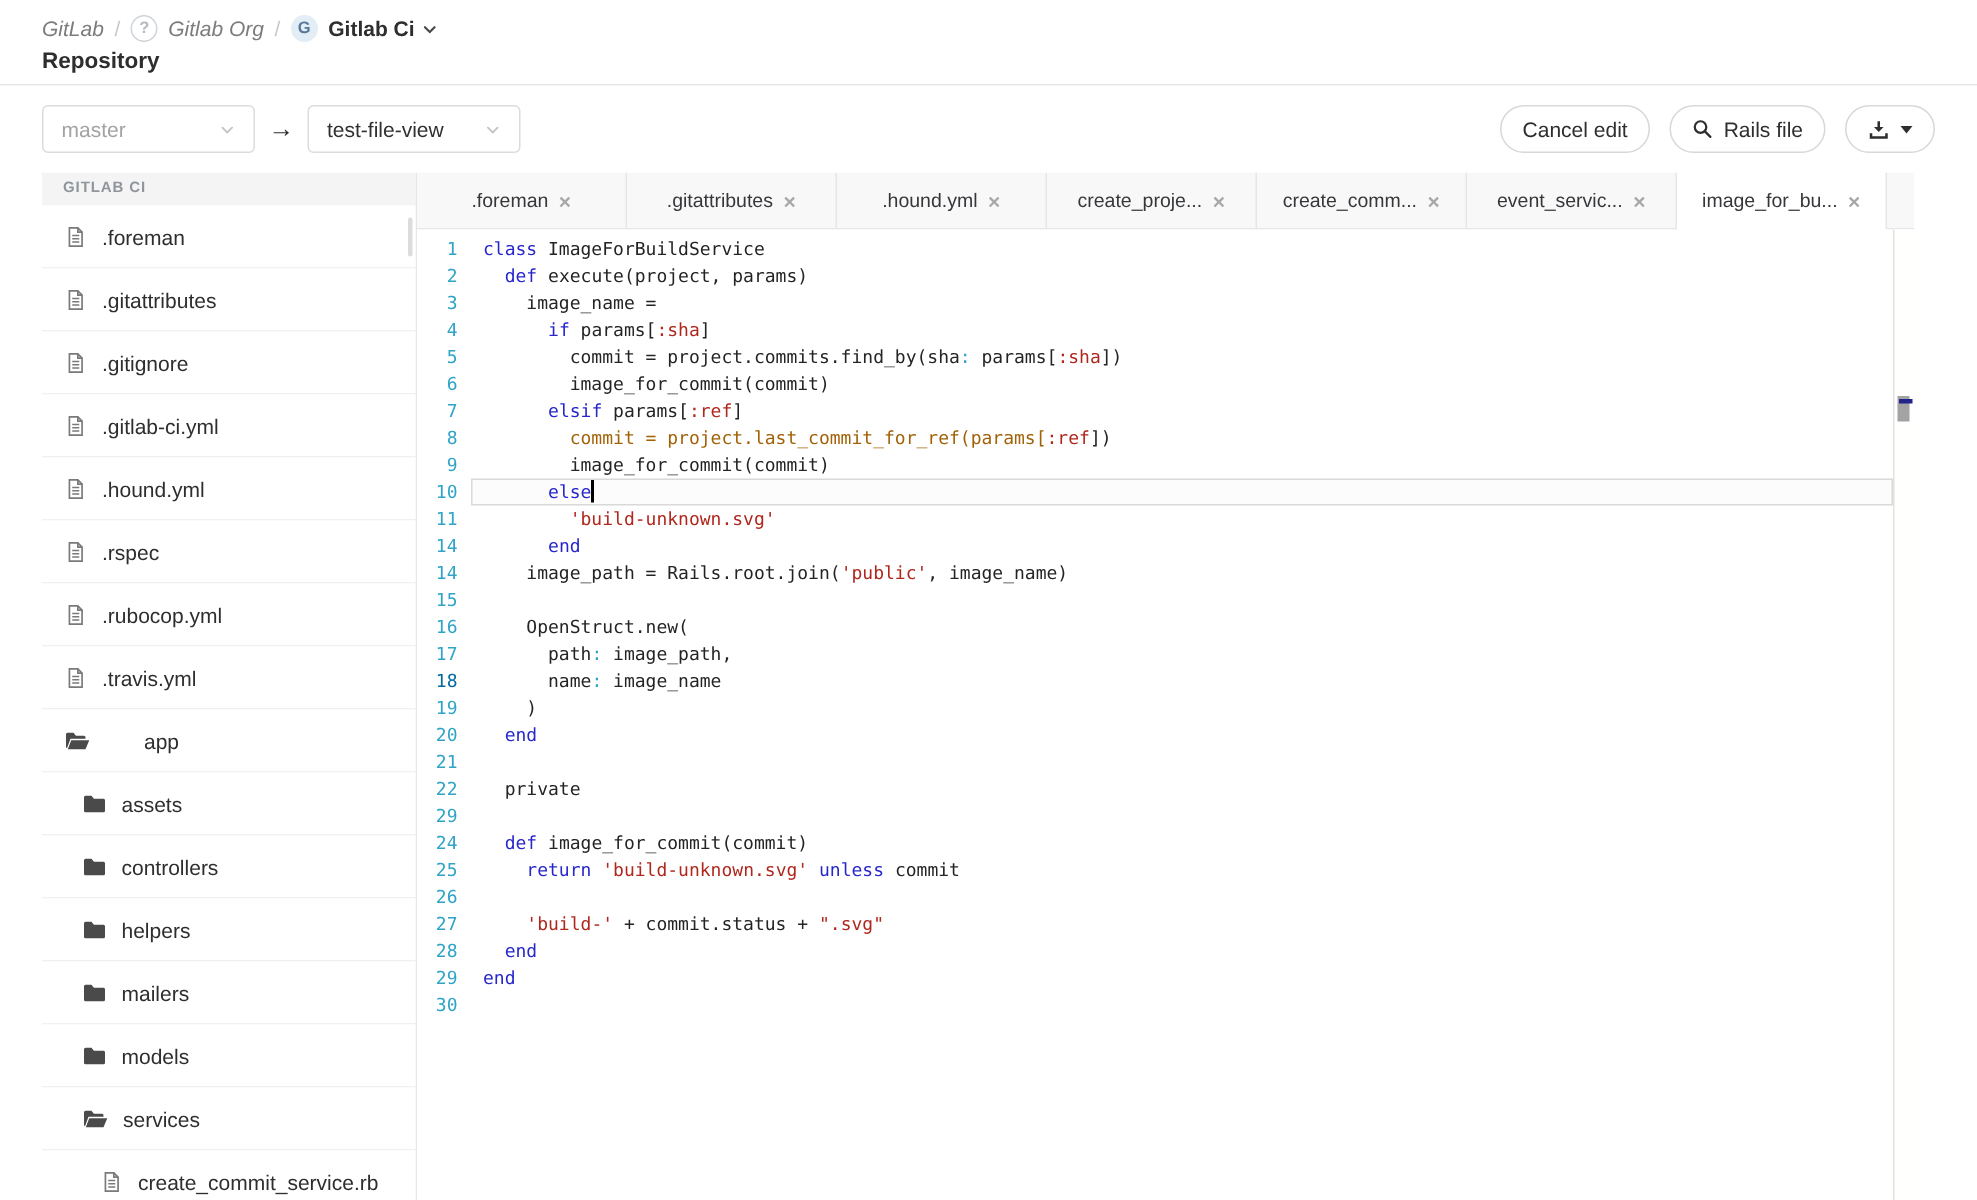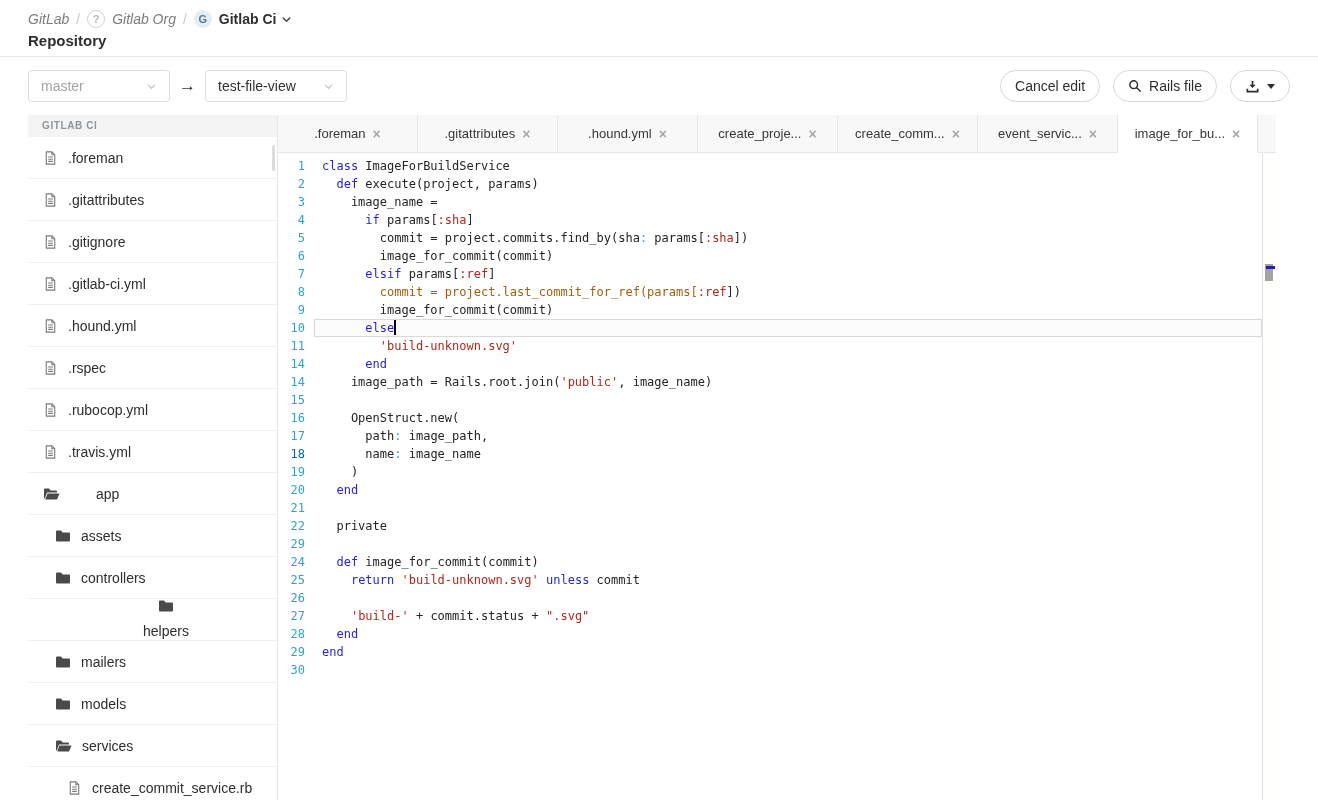--- a/index.html
+++ b/index.html
@@ -219,21 +219,21 @@
             <path d="M1 2.5 a1 1 0 0 1 1-1 h4 l1.6 2 H14 a1 1 0 0 1 1 1 v7 a1 1 0 0 1-1 1 H2 a1 1 0 0 1-1-1 z" fill="#4a4a4a"></path>
           </svg>
           <span>assets</span>
         </div>
         <div class="tree-row" style="padding-left: 27px;">
           <svg width="16" height="14" viewBox="0 0 16 14">
             <path d="M1 2.5 a1 1 0 0 1 1-1 h4 l1.6 2 H14 a1 1 0 0 1 1 1 v7 a1 1 0 0 1-1 1 H2 a1 1 0 0 1-1-1 z" fill="#4a4a4a"></path>
           </svg>
           <span>controllers</span>
         </div>
-        <div class="tree-row" style="padding-left: 27px; flex-direction: column;">
+        <div class="tree-row" style="padding-left: 27px;">
           <svg width="16" height="14" viewBox="0 0 16 14">
             <path d="M1 2.5 a1 1 0 0 1 1-1 h4 l1.6 2 H14 a1 1 0 0 1 1 1 v7 a1 1 0 0 1-1 1 H2 a1 1 0 0 1-1-1 z" fill="#4a4a4a"></path>
           </svg>
           <span>helpers</span>
         </div>
         <div class="tree-row" style="padding-left: 27px;">
           <svg width="16" height="14" viewBox="0 0 16 14">
             <path d="M1 2.5 a1 1 0 0 1 1-1 h4 l1.6 2 H14 a1 1 0 0 1 1 1 v7 a1 1 0 0 1-1 1 H2 a1 1 0 0 1-1-1 z" fill="#4a4a4a"></path>
           </svg>
           <span>mailers</span>

